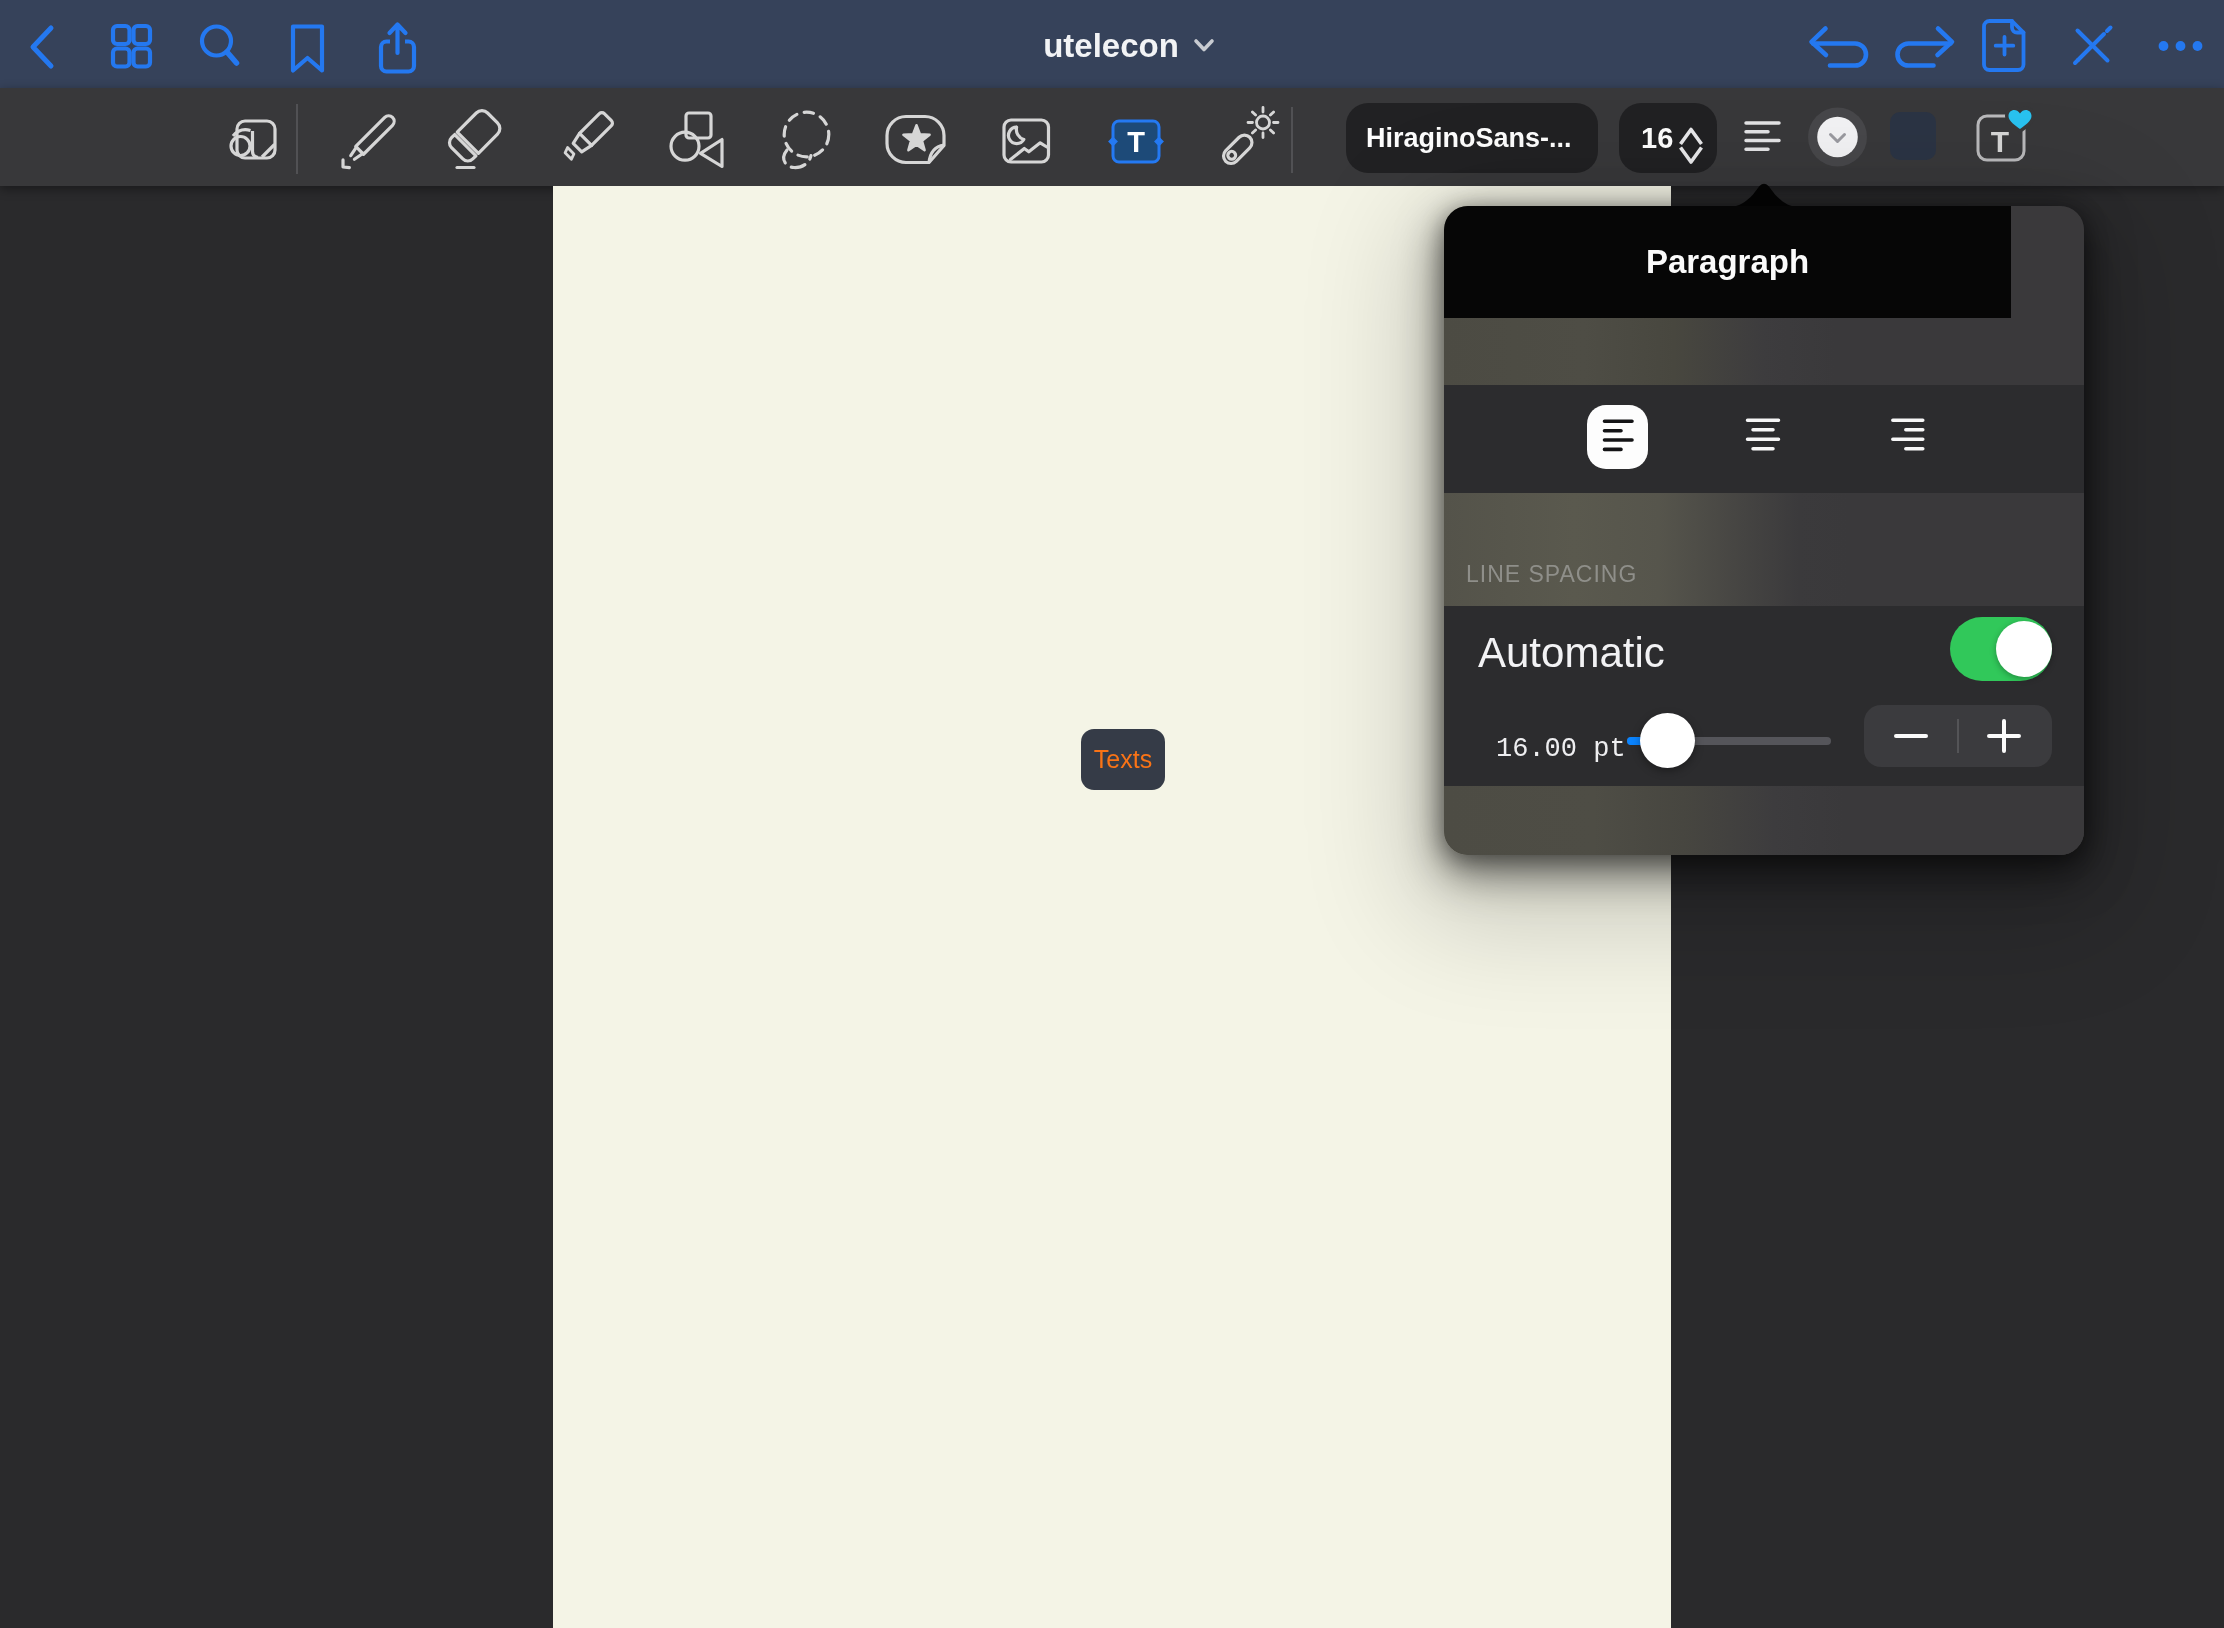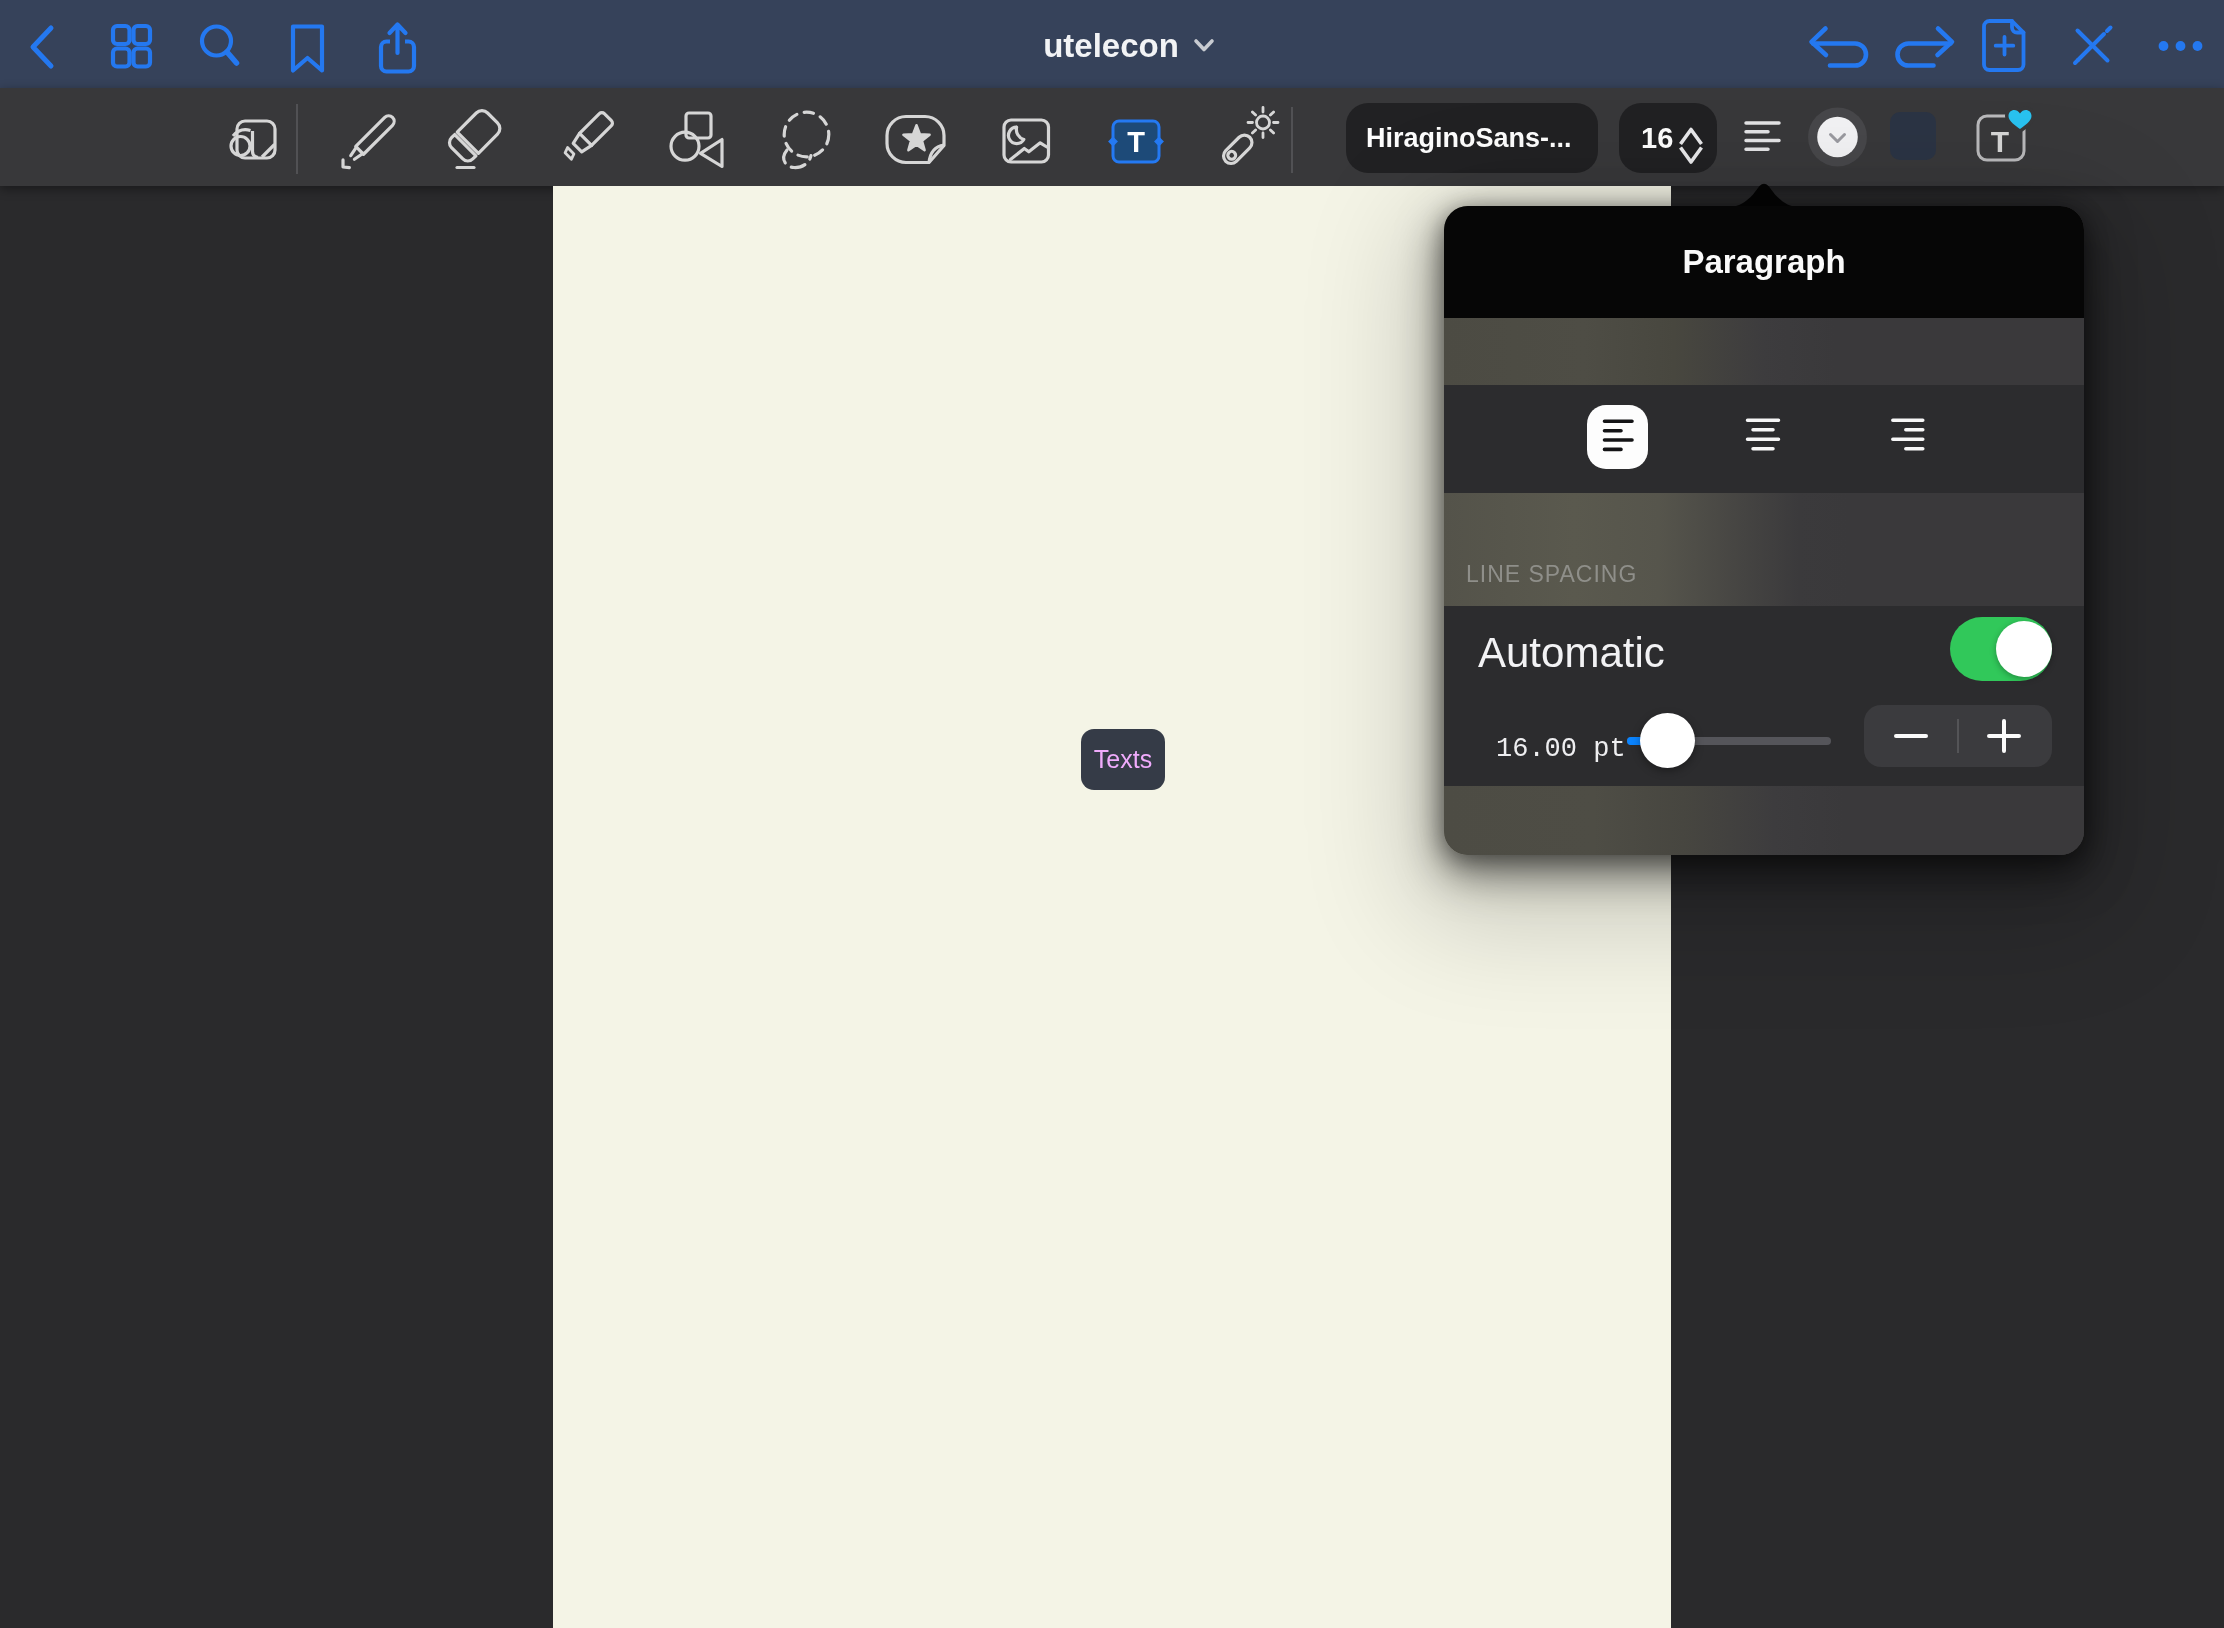--- a/index.html
+++ b/index.html
@@ -4,29 +4,29 @@
 <style>
   html,body{margin:0;padding:0;}
   body{width:2224px;height:1628px;position:relative;overflow:hidden;
        background:#2a2a2c;font-family:"Liberation Sans",sans-serif;}
   .abs{position:absolute;}
   #nav{left:0;top:0;width:2224px;height:88px;background:#36425a;}
   #toolbar{left:0;top:88px;width:2224px;height:98px;background:#38383a;
            box-shadow:0 3px 10px rgba(0,0,0,.4);}
   #page{left:553px;top:186px;width:1118px;height:1442px;background:#f4f4e6;}
   #texts{left:1081px;top:729px;width:84px;height:61px;border-radius:13px;
-         background:#353b47;color:#f0abfc;font-size:25px;
+         background:#353b47;color:#f97316;font-size:25px;
          display:flex;align-items:center;justify-content:center;}
   
   #pop{left:1444px;top:206px;width:640px;height:649px;border-radius:24px;
        overflow:hidden;
        background:linear-gradient(90deg,#54534a 0px,#5a594e 130px,#56554c 215px,#454442 300px,#3b3a3c 355px,#3a393b 405px);
        box-shadow:0 16px 42px 4px rgba(0,0,0,.5), 0 34px 110px 34px rgba(0,0,0,.17), 0 4px 22px rgba(0,0,0,.38);}
   .prow{position:absolute;left:0;width:640px;background:#2c2c2e;}
-  #pophead{position:absolute;left:0;top:0;width:640px;height:112px;background:#060606;
+  #pophead{position:absolute;left:0;top:0;width:567px;height:112px;background:#060606;
            color:#fafafa;font-size:33px;font-weight:600;
            display:flex;align-items:center;justify-content:center;}
   #arrow{left:1729px;top:181px;}
   #linespacing{position:absolute;left:22px;top:355px;color:#8f8f8a;font-size:23px;letter-spacing:1px;}
   #automatic{position:absolute;left:34px;top:400px;height:93px;display:flex;align-items:center;
              color:#f2f2f4;font-size:42px;}
   #toggle{position:absolute;left:506px;top:411px;width:102px;height:64px;border-radius:32px;background:#31c85a;}
   #knob{position:absolute;left:46px;top:4px;width:56px;height:56px;border-radius:50%;background:#fff;
         box-shadow:0 2px 6px rgba(0,0,0,.3);}
   #ptval{position:absolute;left:52px;top:528px;color:#eeeef0;font-size:27px;font-family:Liberation Mono, monospace;}

